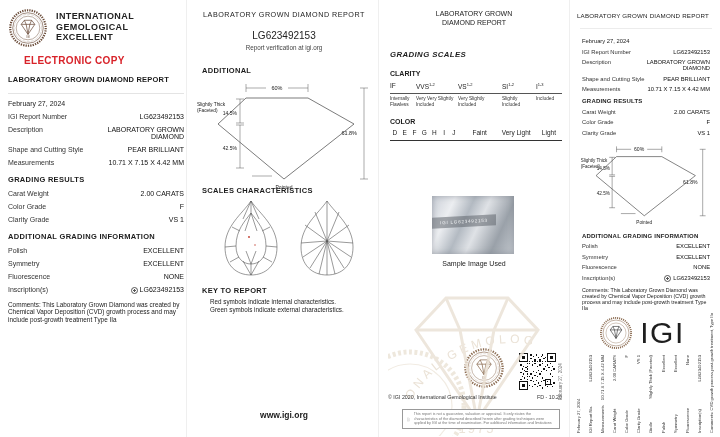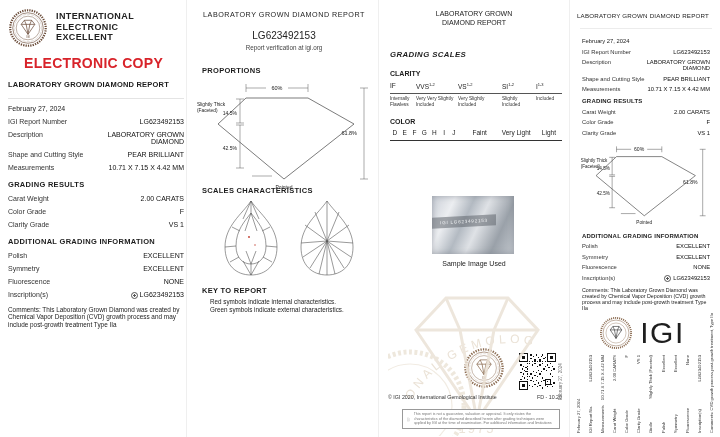--- a/index.html
+++ b/index.html
@@ -6,21 +6,21 @@
   .page{position:relative;width:720px;height:437px;background:#fff;overflow:hidden;
         font-family:"Liberation Sans", sans-serif;color:#1c1c1c;}
   .abs{position:absolute;}
   .foldline{position:absolute;top:0;bottom:0;width:1px;background:#efefef;}
 
   
   .p1{left:8px;top:8px;width:176px;}
   .logo-row{display:flex;align-items:flex-start;}
   .inst{margin-left:8px;padding-top:3px;}
   .inst div{font-size:9px;font-weight:700;letter-spacing:.4px;line-height:10.5px;color:#222;}
-  .ecopy{margin:7px 0 0 16px;font-size:14px;font-weight:700;letter-spacing:.3px;color:#d8232a;}
+  .ecopy{margin:7px 0 0 16px;font-size:10px;font-weight:700;letter-spacing:.3px;color:#d8232a;}
   .p1title{margin-top:9px;font-size:7.5px;font-weight:700;letter-spacing:.2px;}
   .p1date{margin-top:9px;padding-top:6px;border-top:1px solid #e4e4e4;font-size:7px;color:#222;}
   .frow{display:flex;justify-content:space-between;align-items:flex-start;font-size:7px;margin-top:6px;}
   .frow .lbl{color:#333;}
   .frow .val{text-align:right;color:#111;max-width:86px;}
   .sect{margin-top:9px;font-size:7.5px;font-weight:700;letter-spacing:.3px;}
   .comments{margin-top:7px;font-size:6.4px;line-height:7.6px;color:#222;width:172px;}
   .mini-seal{display:inline-block;width:5px;height:5px;border:1px solid #555;border-radius:50%;
              background:radial-gradient(circle at 50% 50%, #555 0 1px, transparent 1.2px);
              vertical-align:middle;margin-right:2px;}
@@ -109,21 +109,21 @@
         <circle r="15" fill="none" stroke="#6a4b38" stroke-width="0.5" stroke-dasharray=".5 1"></circle>
         <circle r="13" fill="none" stroke="#6a4b38" stroke-width="0.5"></circle>
         <g fill="none" stroke="#6a4b38" stroke-width="0.8">
           <path d="M-7.5,-4 L-4,-8.5 L4,-8.5 L7.5,-4 L0,7 Z"></path>
           <path d="M-7.5,-4 H7.5 M-4,-8.5 L-2,-4 M4,-8.5 L2,-4 M-2,-4 L0,7 M2,-4 L0,7"></path>
         </g>
         <text x="0" y="11.5" font-size="3.2" text-anchor="middle" fill="#6a4b38">IGI</text>
       </svg>
       <div class="inst">
         <div>INTERNATIONAL</div>
-        <div>ELECTRONIC</div>
+        <div>GEMOLOGICAL</div>
         <div>EXCELLENT</div>
       </div>
     </div>
     <div class="ecopy">ELECTRONIC COPY</div>
     <div class="p1title">LABORATORY GROWN DIAMOND REPORT</div>
     <div class="p1date">February 27, 2024</div>
 
     <div class="frow">
       <span class="lbl">IGI Report Number</span>
       <span class="val">LG623492153</span>
@@ -175,21 +175,21 @@
     <div class="comments">Comments: This Laboratory Grown Diamond was created by Chemical Vapor Deposition (CVD) growth process and may include post-growth treatment Type IIa</div>
   </div>
 
   <div class="abs p2">
     <div class="p2head">
       <div class="p2t">LABORATORY GROWN DIAMOND REPORT</div>
       <div class="p2num">LG623492153</div>
       <div class="p2ver">Report verification at igi.org</div>
     </div>
 
-    <div class="h2" style="top:66px">PROPORTIONS</div>
+    <div class="h2" style="top:66px">ADDITIONAL</div>
     <svg class="abs" style="left:8px;top:78px" width="178" height="115" viewBox="0 0 178 115">
       <g fill="none" stroke="#444" stroke-width="0.7">
         <polygon points="50,20 112,20 158,46 88,101 22,46"></polygon>
       </g>
       <g fill="none" stroke="#555" stroke-width="0.5">
         <path d="M50,10 H112 M50,6 V14 M112,6 V14"></path>
         <path d="M168,10 V101 M164,10 H172 M164,101 H172"></path>
         <path d="M44,21 V45 M40,21 H48 M40,45 H48"></path>
         <path d="M44,47 V90 M40,47 H48 M40,90 H48"></path>
         <path d="M56,98 H76"></path>
@@ -225,20 +225,21 @@
         </g>
       </svg>
     </div>
 
     <div class="h2" style="top:286px">KEY TO REPORT</div>
     <div class="keylines">
       <div>Red symbols indicate internal characteristics.</div>
       <div>Green symbols indicate external characteristics.</div>
     </div>
 
+    <div class="website">www.igi.org</div>
   </div>
 
   <div class="abs p3">
 
     <svg class="wm" width="178" height="150" viewBox="0 0 178 150">
       <g opacity="0.85">
         <path id="wmarc" d="M10,150 A115,115 0 0 1 176,70" fill="none" stroke="none"></path>
         <text font-size="12" fill="#e7ddcf" letter-spacing="4"><textPath href="#wmarc" startOffset="18%">ONAL GEMOLOG</textPath></text>
         <circle cx="22" cy="120" r="54" fill="none" stroke="#ece4d8" stroke-width="5" stroke-dasharray="3 2.5"></circle>
         <circle cx="22" cy="120" r="42" fill="none" stroke="#efe8de" stroke-width="1.2"></circle>

